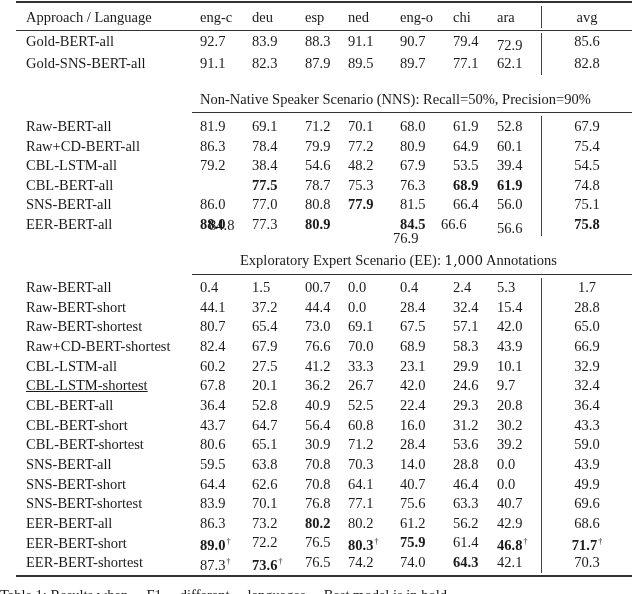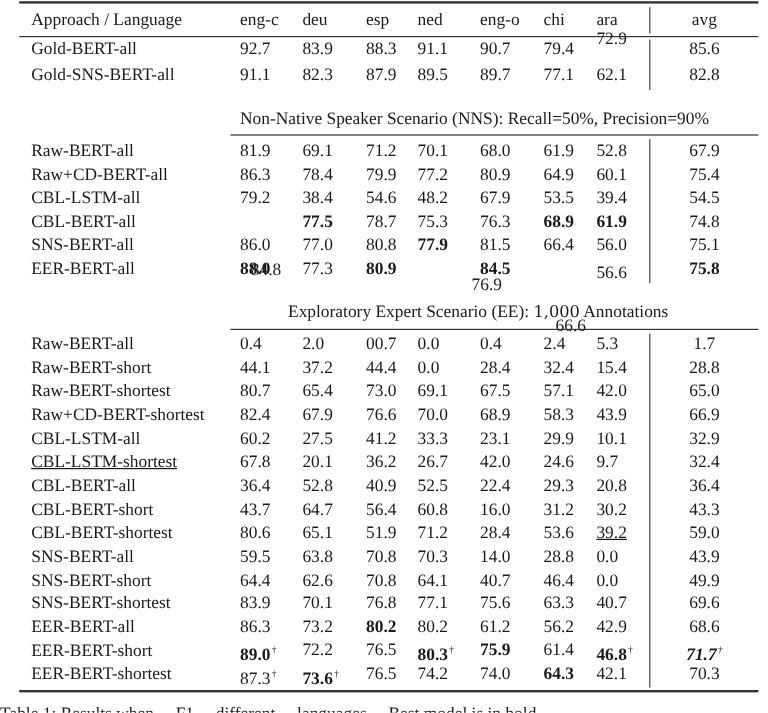--- a/index.html
+++ b/index.html
@@ -36,21 +36,21 @@
 
   <div id="gold-rows">
       <div>
         <span class="t" style="left: 26px; top: 32px;">Gold-BERT-all</span>
         <span class="t" style="left: 200px; top: 32px;"><span>92.7</span></span>
         <span class="t" style="left: 252px; top: 32px;"><span>83.9</span></span>
         <span class="t" style="left: 305px; top: 32px;"><span>88.3</span></span>
         <span class="t" style="left: 348px; top: 32px;"><span>91.1</span></span>
         <span class="t" style="left: 400px; top: 32px; text-align: right;"><span>90.7</span></span>
         <span class="t" style="left: 453px; top: 32px;"><span>79.4</span></span>
-        <span class="t" style="left: 497px; top: 24px;"><span>72.9</span></span>
+        <span class="t" style="left: 497px; top: 36px;"><span>72.9</span></span>
         <span class="t avg" style="top: 32px;"><span>85.6</span></span>
       </div>
       <div>
         <span class="t" style="left: 26px; top: 53.5px;">Gold-SNS-BERT-all</span>
         <span class="t" style="left: 200px; top: 53.5px;"><span>91.1</span></span>
         <span class="t" style="left: 252px; top: 53.5px;"><span>82.3</span></span>
         <span class="t" style="left: 305px; top: 53.5px;"><span>87.9</span></span>
         <span class="t" style="left: 348px; top: 53.5px;"><span>89.5</span></span>
         <span class="t" style="left: 400px; top: 53.5px;"><span>89.7</span></span>
         <span class="t" style="left: 453px; top: 53.5px;"><span>77.1</span></span>
@@ -118,36 +118,36 @@
         <span class="t" style="left: 497px; top: 195.4px;"><span>56.0</span></span>
         <span class="t avg" style="top: 195.4px;"><span>75.1</span></span>
       </div>
       <div>
         <span class="t" style="left: 26px; top: 215px;">EER-BERT-all</span>
         <span class="t b" style="left: 200px; top: 215px;"><span>88.0</span></span>
         <span class="t" style="left: 252px; top: 215px;"><span>77.3</span></span>
         <span class="t b" style="left: 305px; top: 215px;"><span>80.9</span></span>
         <span class="t" style="left: 348px; top: 229px; margin-left: 45px;"><span>76.9</span></span>
         <span class="t b" style="left: 400px; top: 215px;"><span>84.5</span></span>
-        <span class="t" style="left: 463px; top: 215px; margin-top: 48px;"><span>66.6</span></span>
+        <span class="t" style="left: 441px; top: 215px;"><span>66.6</span></span>
         <span class="t" style="left: 497px; top: 219px;"><span>56.6</span></span>
         <span class="t avg b" style="top: 215px;"><span>75.8</span></span>
       </div>
     </div>
   <div class="vline" style="top:116px; height:120px;"></div>
 
   <div class="t" style="left:240px; top:251px;">
     <span>Exploratory Expert Scenario (EE): </span><span style="font-family:'DejaVu Serif',serif; font-size:13.5px;">1,000</span><span> Annotations</span>
   </div>
   <div class="rule" style="left:192px; top:274px; width:440px; height:1px;"></div>
   <div id="ee-rows">
       <div>
         <span class="t" style="left: 26px; top: 278px;">Raw-BERT-all</span>
         <span class="t" style="left: 200px; top: 278px;"><span>0.4</span></span>
-        <span class="t" style="left: 252px; top: 278px;"><span>2.0</span></span>
+        <span class="t" style="left: 252px; top: 278px;"><span>1.5</span></span>
         <span class="t" style="left: 305px; top: 278px;"><span>00.7</span></span>
         <span class="t" style="left: 348px; top: 278px;"><span>0.0</span></span>
         <span class="t" style="left: 400px; top: 278px;"><span>0.4</span></span>
         <span class="t" style="left: 453px; top: 278px;"><span>2.4</span></span>
         <span class="t" style="left: 497px; top: 278px;"><span>5.3</span></span>
         <span class="t avg" style="top: 278px;"><span>1.7</span></span>
       </div>
       <div>
         <span class="t" style="left: 26px; top: 297.65px;">Raw-BERT-short</span>
         <span class="t" style="left: 200px; top: 297.65px;"><span>44.1</span></span>
@@ -222,25 +222,25 @@
         <span class="t" style="left: 348px; top: 415.55px;"><span>60.8</span></span>
         <span class="t" style="left: 400px; top: 415.55px;"><span>16.0</span></span>
         <span class="t" style="left: 453px; top: 415.55px;"><span>31.2</span></span>
         <span class="t" style="left: 497px; top: 415.55px;"><span>30.2</span></span>
         <span class="t avg" style="top: 415.55px;"><span>43.3</span></span>
       </div>
       <div>
         <span class="t" style="left: 26px; top: 435.2px;">CBL-BERT-shortest</span>
         <span class="t" style="left: 200px; top: 435.2px;"><span>80.6</span></span>
         <span class="t" style="left: 252px; top: 435.2px;"><span>65.1</span></span>
-        <span class="t" style="left: 305px; top: 435.2px;"><span>51.9</span></span>
+        <span class="t" style="left: 305px; top: 435.2px;"><span>30.9</span></span>
         <span class="t" style="left: 348px; top: 435.2px;"><span>71.2</span></span>
         <span class="t" style="left: 400px; top: 435.2px;"><span>28.4</span></span>
         <span class="t" style="left: 453px; top: 435.2px;"><span>53.6</span></span>
-        <span class="t" style="left: 497px; top: 435.2px; text-decoration: underline;"><span>39.2</span></span>
+        <span class="t" style="left: 497px; top: 435.2px;"><span>39.2</span></span>
         <span class="t avg" style="top: 435.2px;"><span>59.0</span></span>
       </div>
       <div>
         <span class="t" style="left: 26px; top: 454.85px;">SNS-BERT-all</span>
         <span class="t" style="left: 200px; top: 454.85px;"><span>59.5</span></span>
         <span class="t" style="left: 252px; top: 454.85px;"><span>63.8</span></span>
         <span class="t" style="left: 305px; top: 454.85px;"><span>70.8</span></span>
         <span class="t" style="left: 348px; top: 454.85px;"><span>70.3</span></span>
         <span class="t" style="left: 400px; top: 454.85px;"><span>14.0</span></span>
         <span class="t" style="left: 453px; top: 454.85px;"><span>28.8</span></span>
@@ -282,21 +282,21 @@
       </div>
       <div>
         <span class="t" style="left: 26px; top: 534px;">EER-BERT-short</span>
         <span class="t b" style="left: 200px; top: 533.45px;"><span>89.0</span><sup class="dag">†</sup></span>
         <span class="t" style="left: 252px; top: 533.45px;"><span>72.2</span></span>
         <span class="t" style="left: 305px; top: 533.45px;"><span>76.5</span></span>
         <span class="t b" style="left: 348px; top: 533.45px;"><span>80.3</span><sup class="dag">†</sup></span>
         <span class="t b" style="left: 400px; top: 533.45px;"><span>75.9</span></span>
         <span class="t" style="left: 453px; top: 533.45px;"><span>61.4</span></span>
         <span class="t b" style="left: 497px; top: 533.45px;"><span>46.8</span><sup class="dag">†</sup></span>
-        <span class="t avg b" style="top: 533.45px; font-style: italic;"><span>71.7</span><sup class="dag">†</sup></span>
+        <span class="t avg b" style="top: 533.45px;"><span>71.7</span><sup class="dag">†</sup></span>
       </div>
       <div>
         <span class="t" style="left: 26px; top: 553.1px;">EER-BERT-shortest</span>
         <span class="t" style="left: 200px; top: 553.1px;"><span>87.3</span><sup class="dag">†</sup></span>
         <span class="t b" style="left: 252px; top: 553.1px;"><span>73.6</span><sup class="dag">†</sup></span>
         <span class="t" style="left: 305px; top: 553.1px;"><span>76.5</span></span>
         <span class="t" style="left: 348px; top: 553.1px;"><span>74.2</span></span>
         <span class="t" style="left: 400px; top: 553.1px;"><span>74.0</span></span>
         <span class="t b" style="left: 453px; top: 553.1px;"><span>64.3</span></span>
         <span class="t" style="left: 497px; top: 553.1px;"><span>42.1</span></span>

